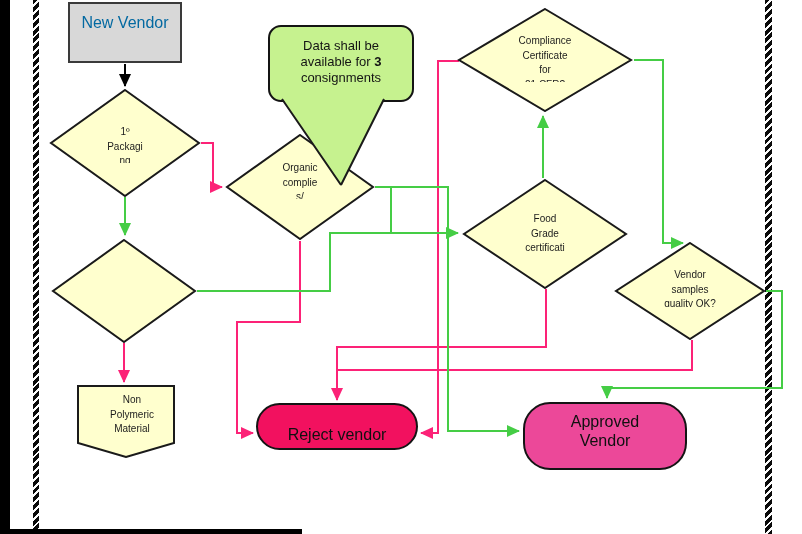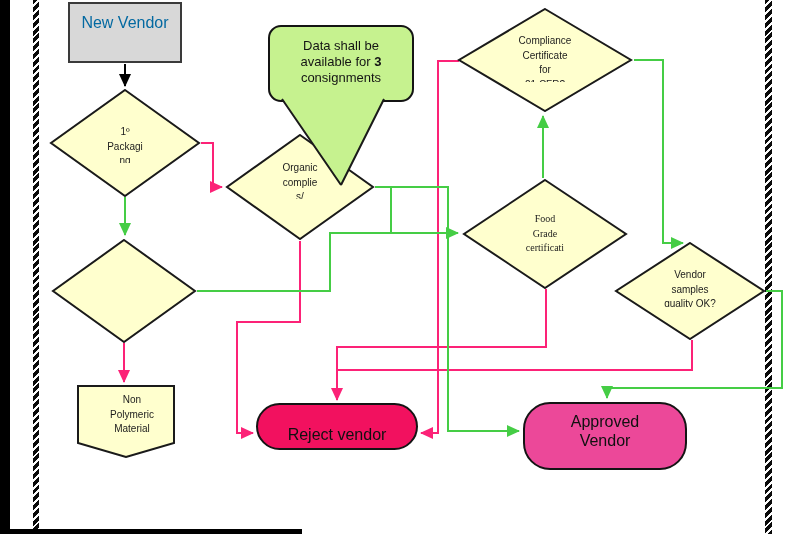--- a/index.html
+++ b/index.html
@@ -116,21 +116,21 @@
   <div class="label" style="top:26px;height:48px;">Compliance
 Certificate
 for
 21 CFR?</div>
 </div>
 
 <div class="node" style="left:462px;top:179px;width:166px;height:110px;">
   <svg class="shape" width="166" height="110" viewBox="0 0 166 110">
     <polygon points="83,1 164,55 83,109 2,55" stroke-width="2" fill="#FFFFCE" stroke="#1A1A1A"></polygon>
   </svg>
-  <div class="label" style="top:33px;height:46px;font-family:Liberation Serif, serif;">Food
+  <div class="label" style="top:33px;height:46px;">Food
 Grade
 certificati</div>
 </div>
 
 <div class="node" style="left:614px;top:242px;width:152px;height:98px;">
   <svg class="shape" width="152" height="98" viewBox="0 0 152 98">
     <polygon points="76,1 150,49 76,97 2,49" stroke-width="2" fill="#FFFFCE" stroke="#1A1A1A"></polygon>
   </svg>
   <div class="label" style="top:26px;height:39px;">Vendor
 samples

